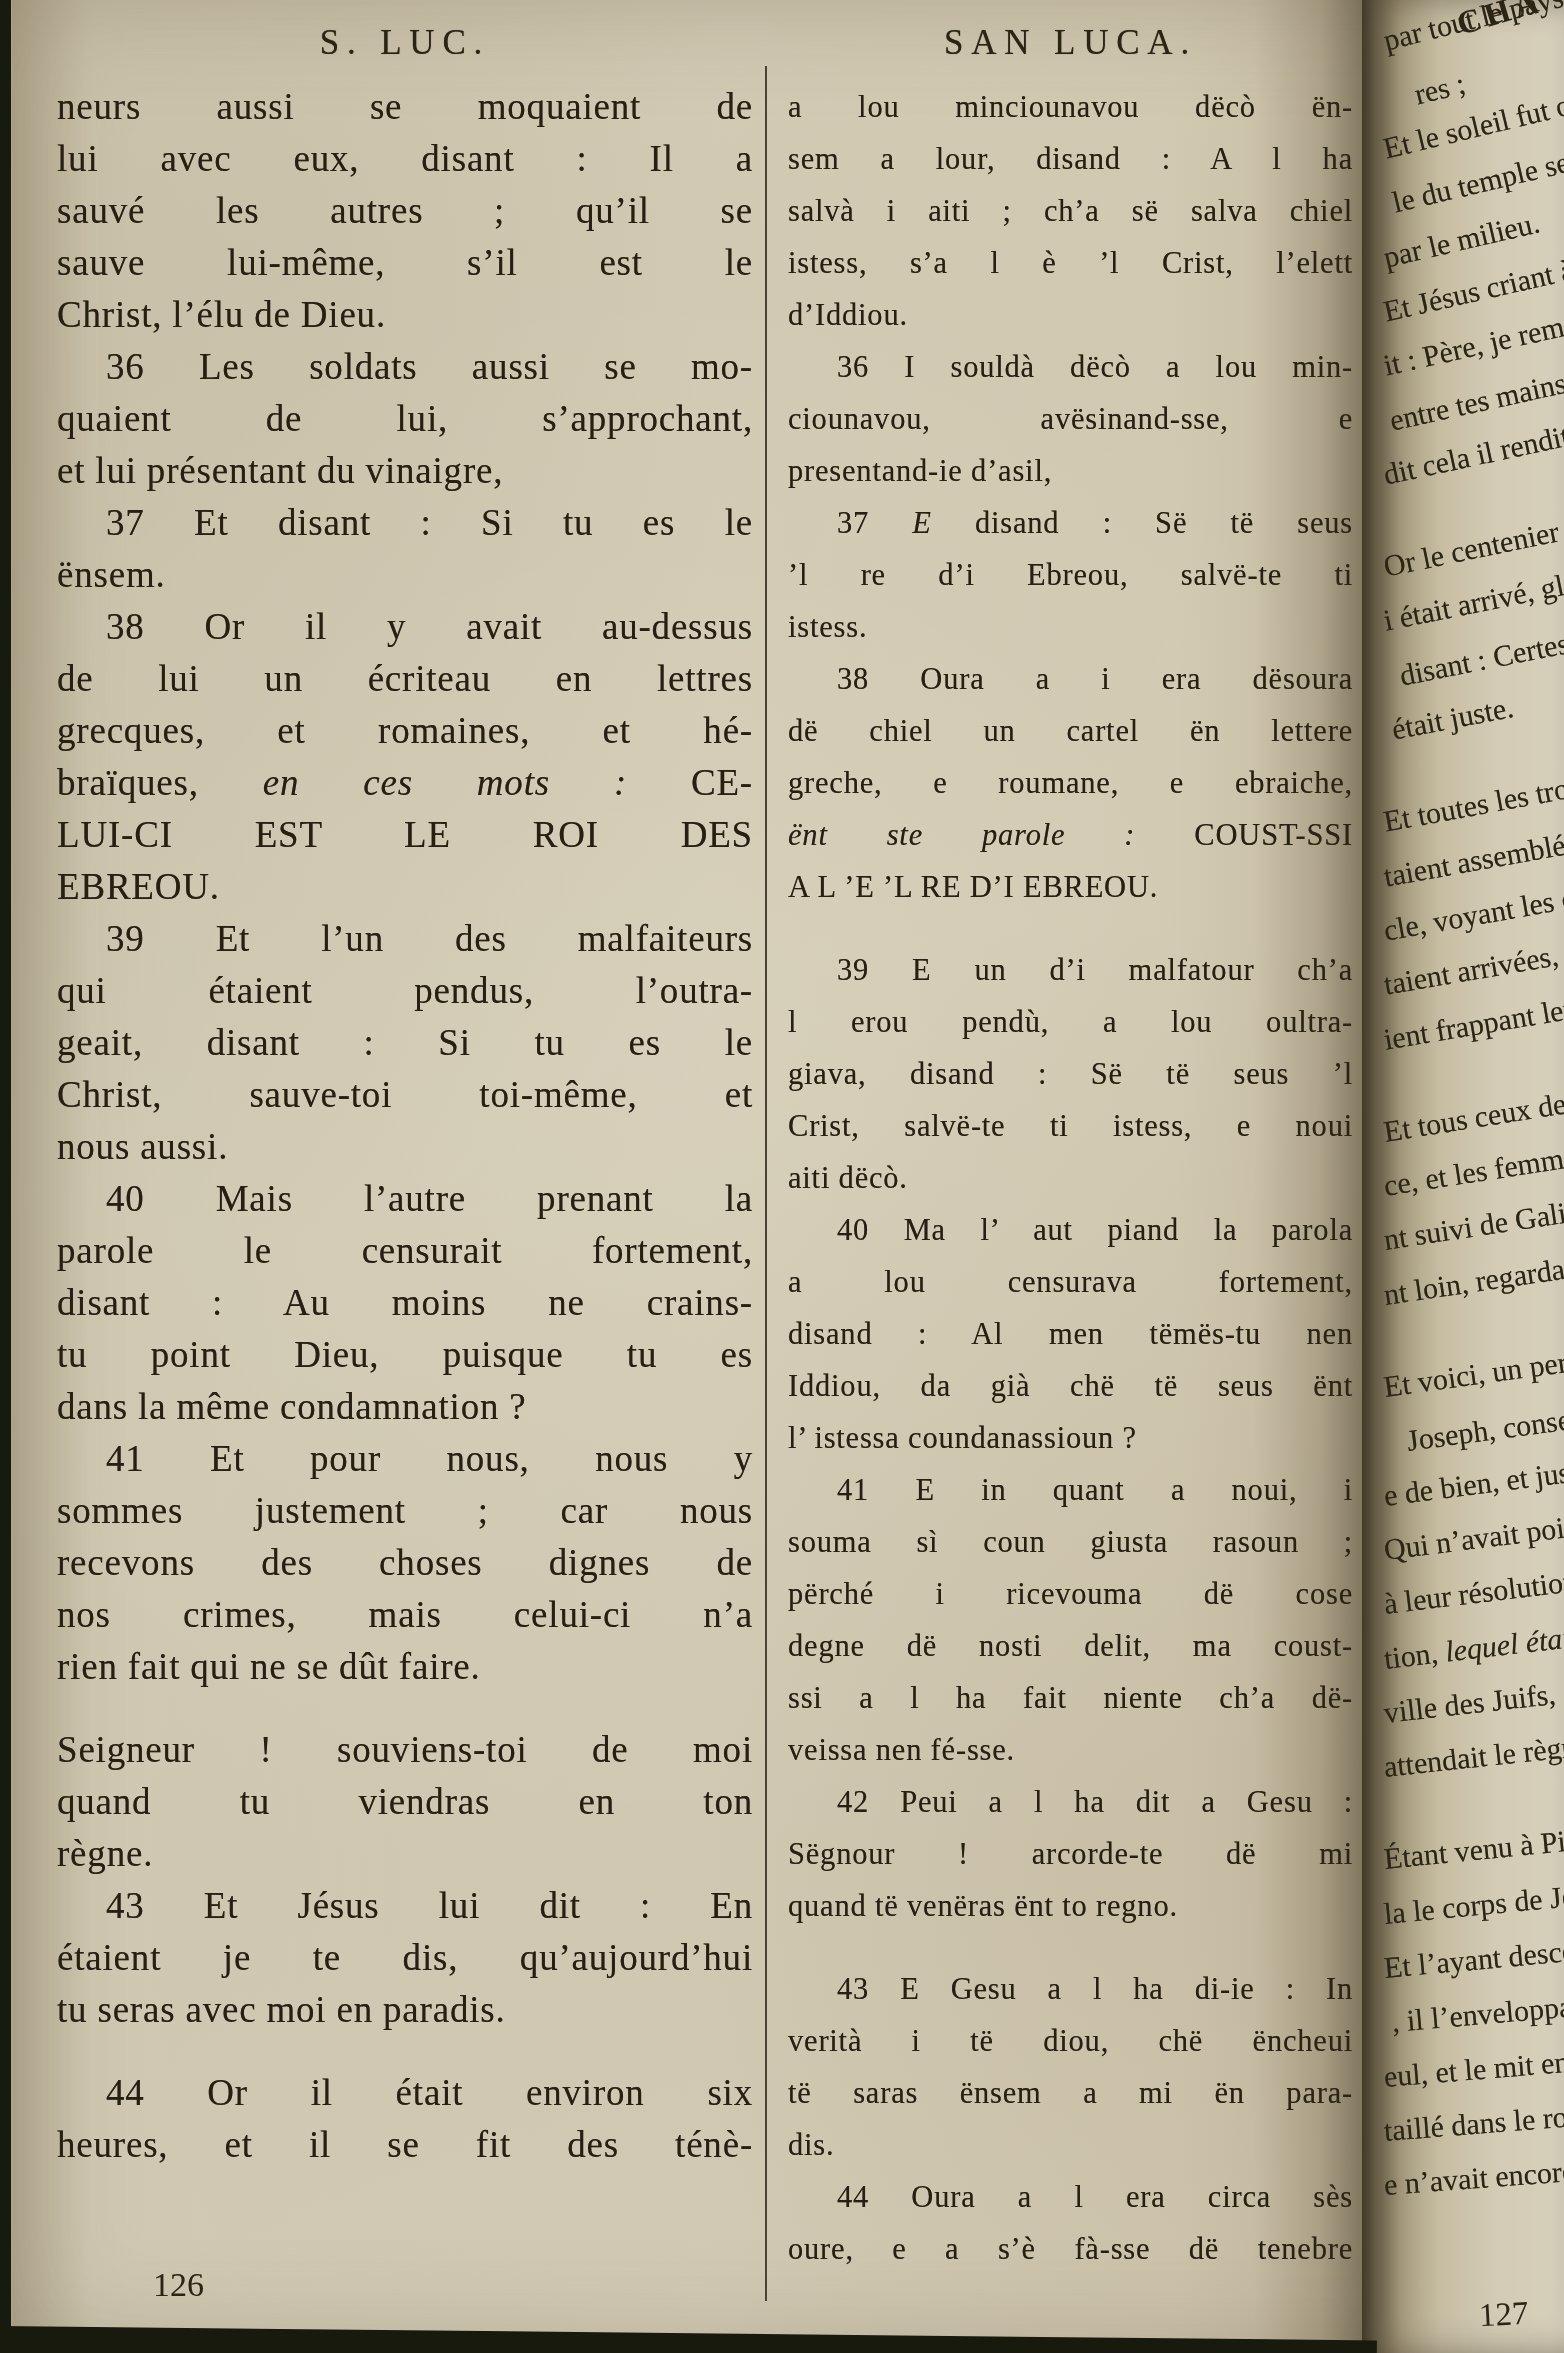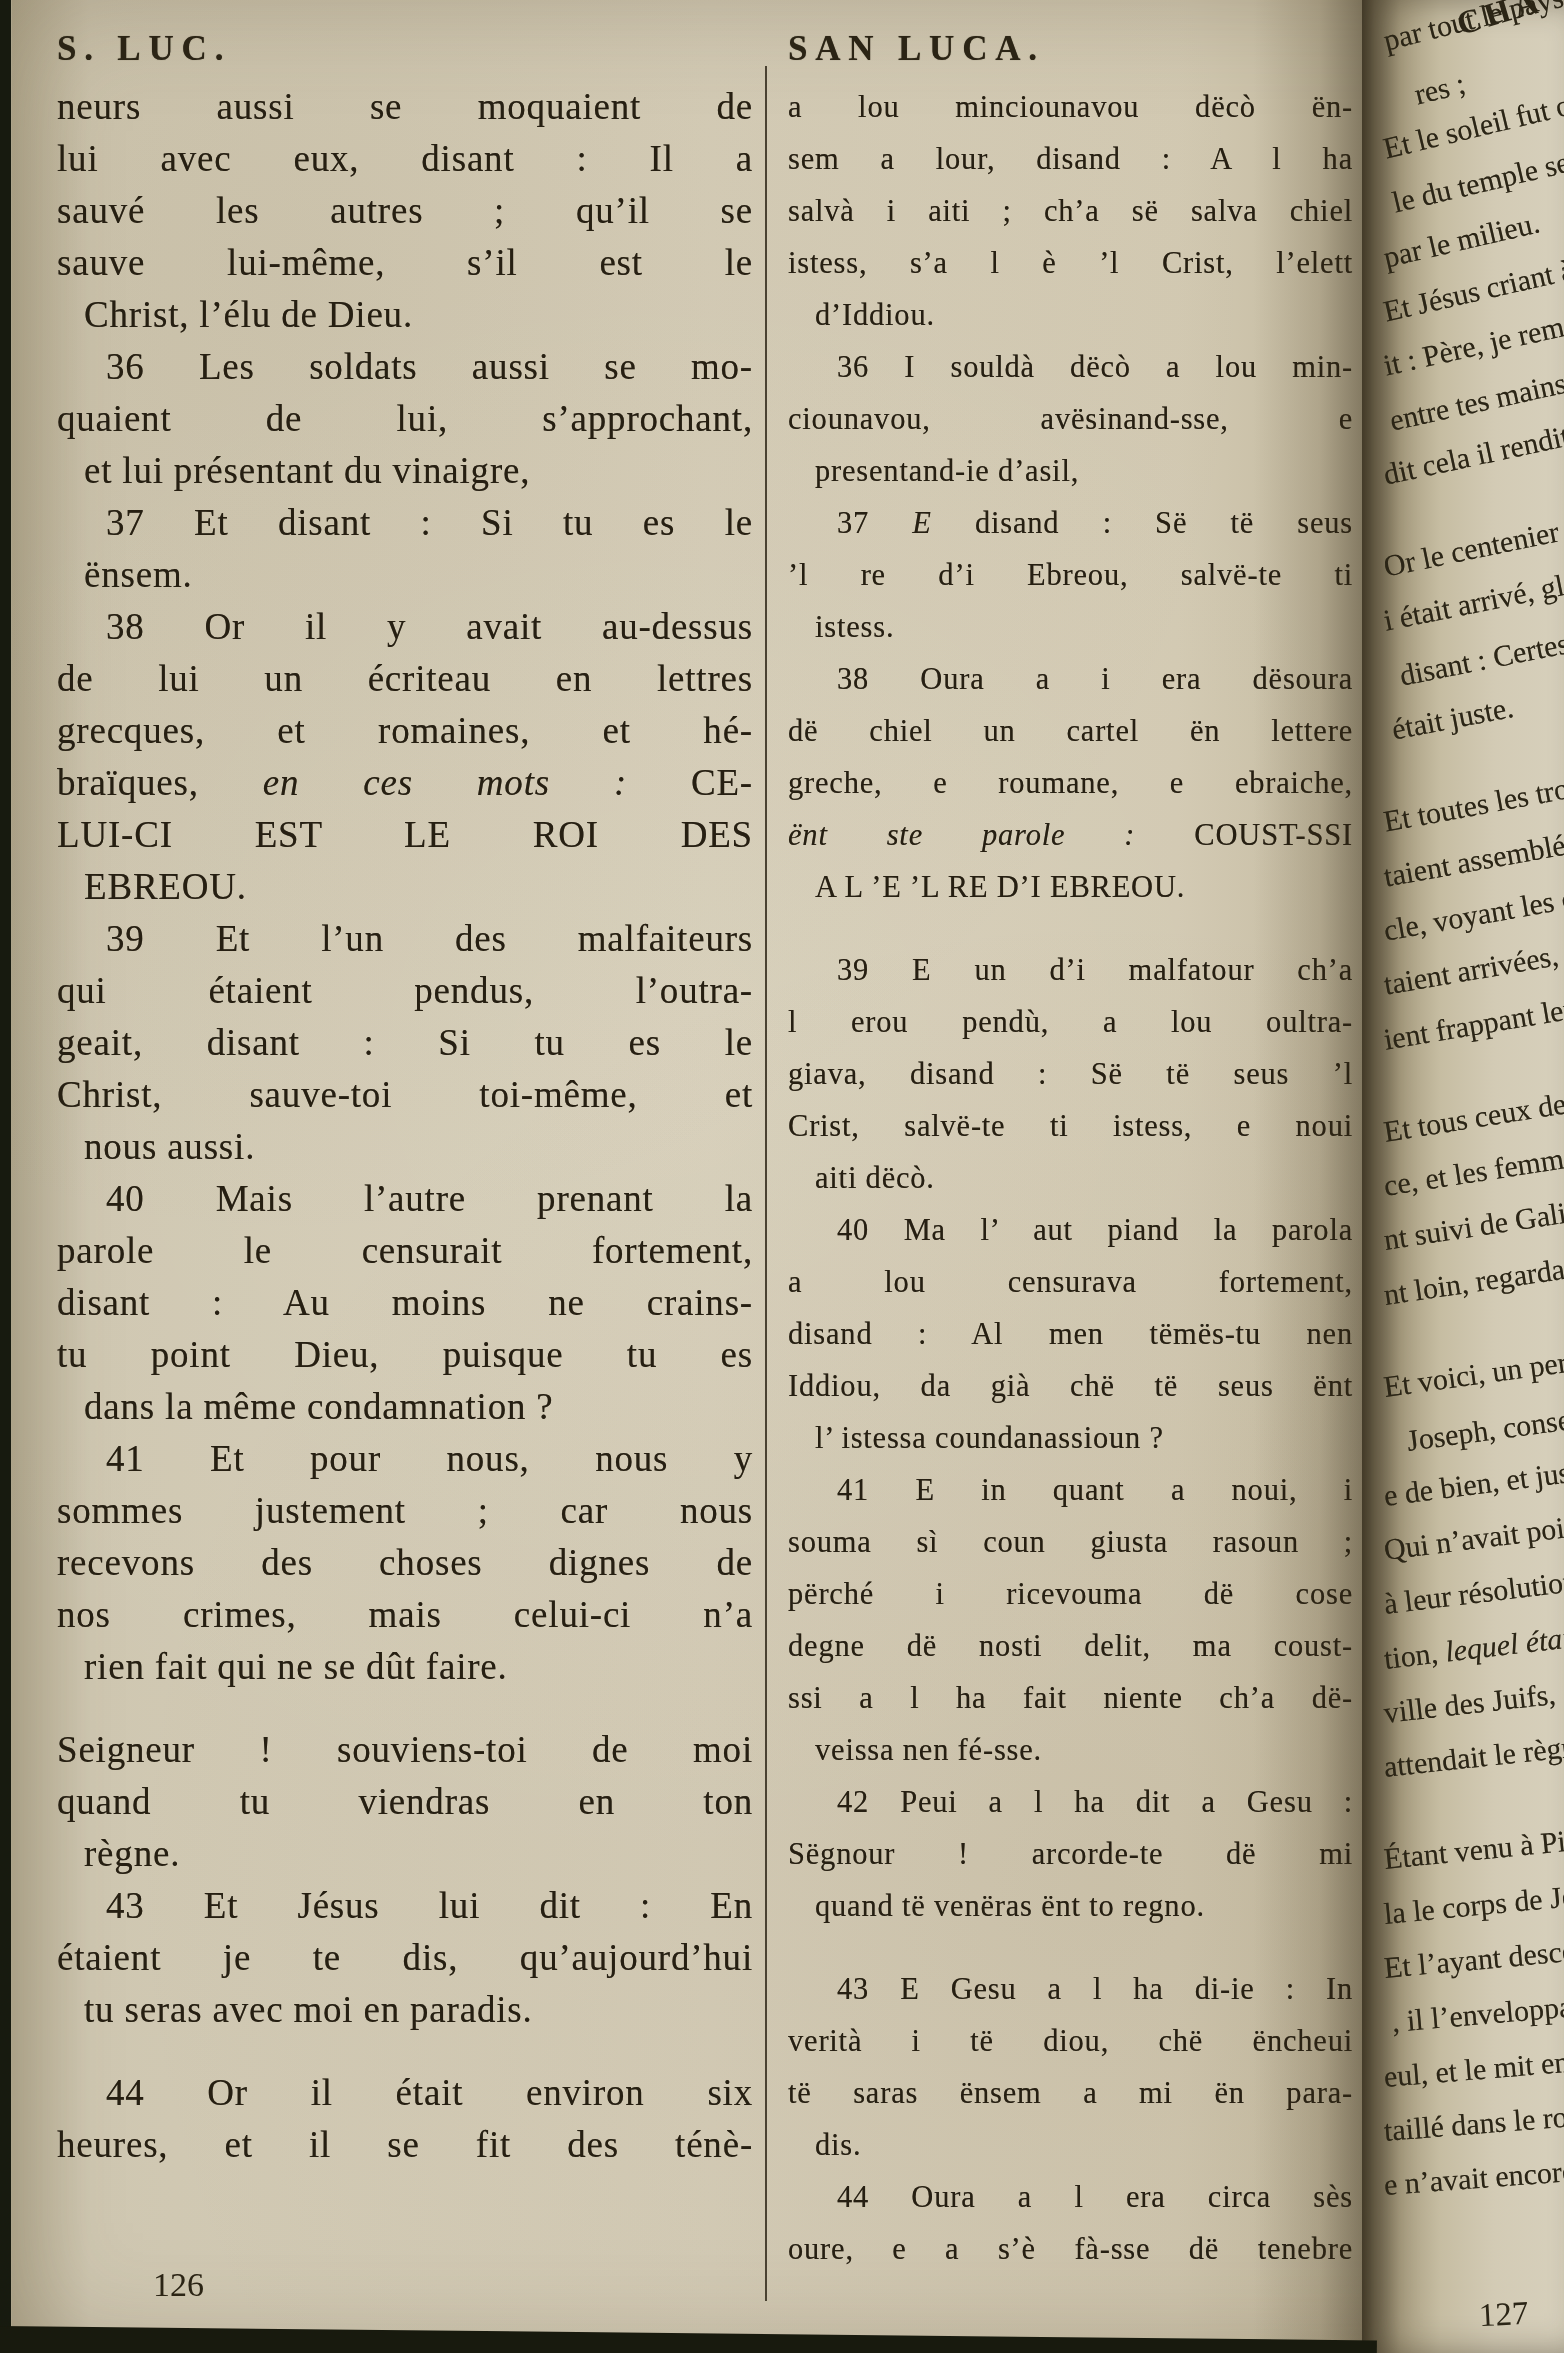--- a/index.html
+++ b/index.html
@@ -15,40 +15,40 @@
     border-left:1.6px solid rgba(255,255,244,0.18);
   }
   .texture{
     position:absolute;inset:0;pointer-events:none;
     background:
       radial-gradient(circle at 18% 12%, rgba(120,100,60,0.08), transparent 40%),
       radial-gradient(circle at 70% 80%, rgba(110,90,55,0.09), transparent 45%),
       radial-gradient(circle at 42% 45%, rgba(255,255,240,0.07), transparent 55%);
   }
   .colheader{
-    position:absolute;top:29px;font-size:35px;font-weight:bold;
-    letter-spacing:7.8px;text-align:left;color:#2b2415;
+    position:absolute;top:23px;font-size:35px;font-weight:normal;
+    letter-spacing:7.8px;text-align:center;color:#2b2415;
     text-shadow:0 0 0.8px rgba(43,36,21,0.6);
   }
   .colheader.hl{left:45px;width:696px;}
   .colheader.hr{left:776px;width:565px;}
   .divider{
     position:absolute;left:753px;top:66px;width:2.3px;height:2235px;
     background:#4a4232;
   }
   .col{position:absolute;top:81px;color:#261f12;}
   .col-left{left:45px;width:696px;}
   .col-right{left:776px;width:565px;}
   .tline{
     font-size:37px;line-height:52px;letter-spacing:0.8px;
     text-align:justify;text-align-last:justify;
     text-shadow:0 0 0.5px rgba(38,31,18,0.55);
   }
   .col-right .tline{font-size:30.5px;}
-  .tline.end{text-align-last:left;margin-left:27px;}
+  .tline.end{text-align-last:left;}
   .tline.ind{padding-left:49px;}
   .linegap{height:31px;}
   .pagenum{
     position:absolute;left:100px;top:2266px;width:133px;text-align:center;
     font-size:34px;color:#2b2415;
   }
   .gutter{
     position:absolute;left:1241px;top:0;width:121px;height:2354px;pointer-events:none;
     background:linear-gradient(90deg, rgba(70,56,30,0) 0%, rgba(70,56,30,0.18) 55%, rgba(48,38,19,0.5) 100%);
   }

